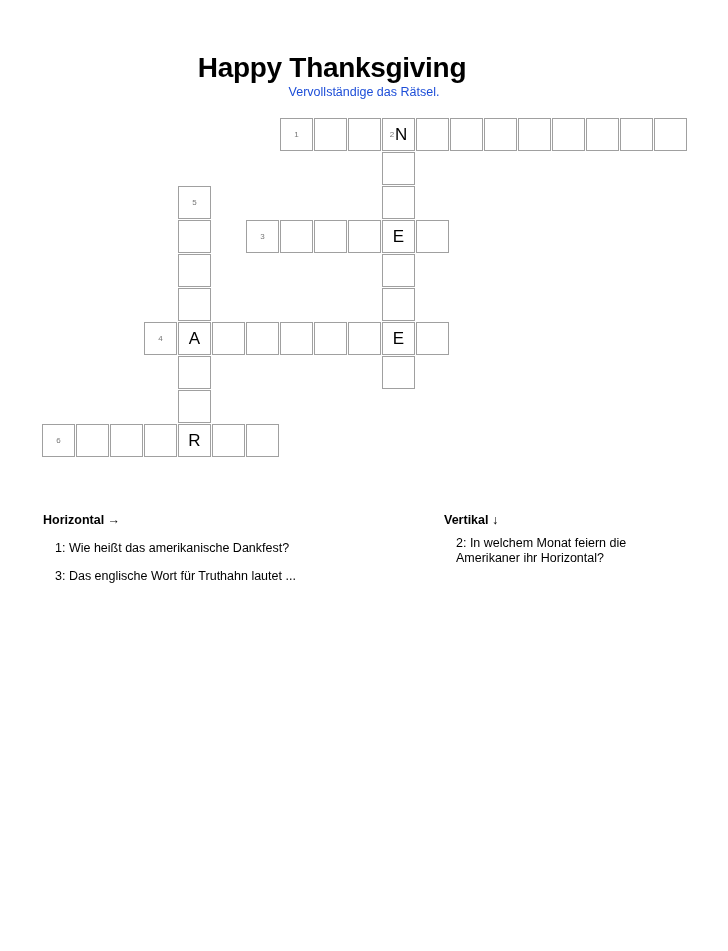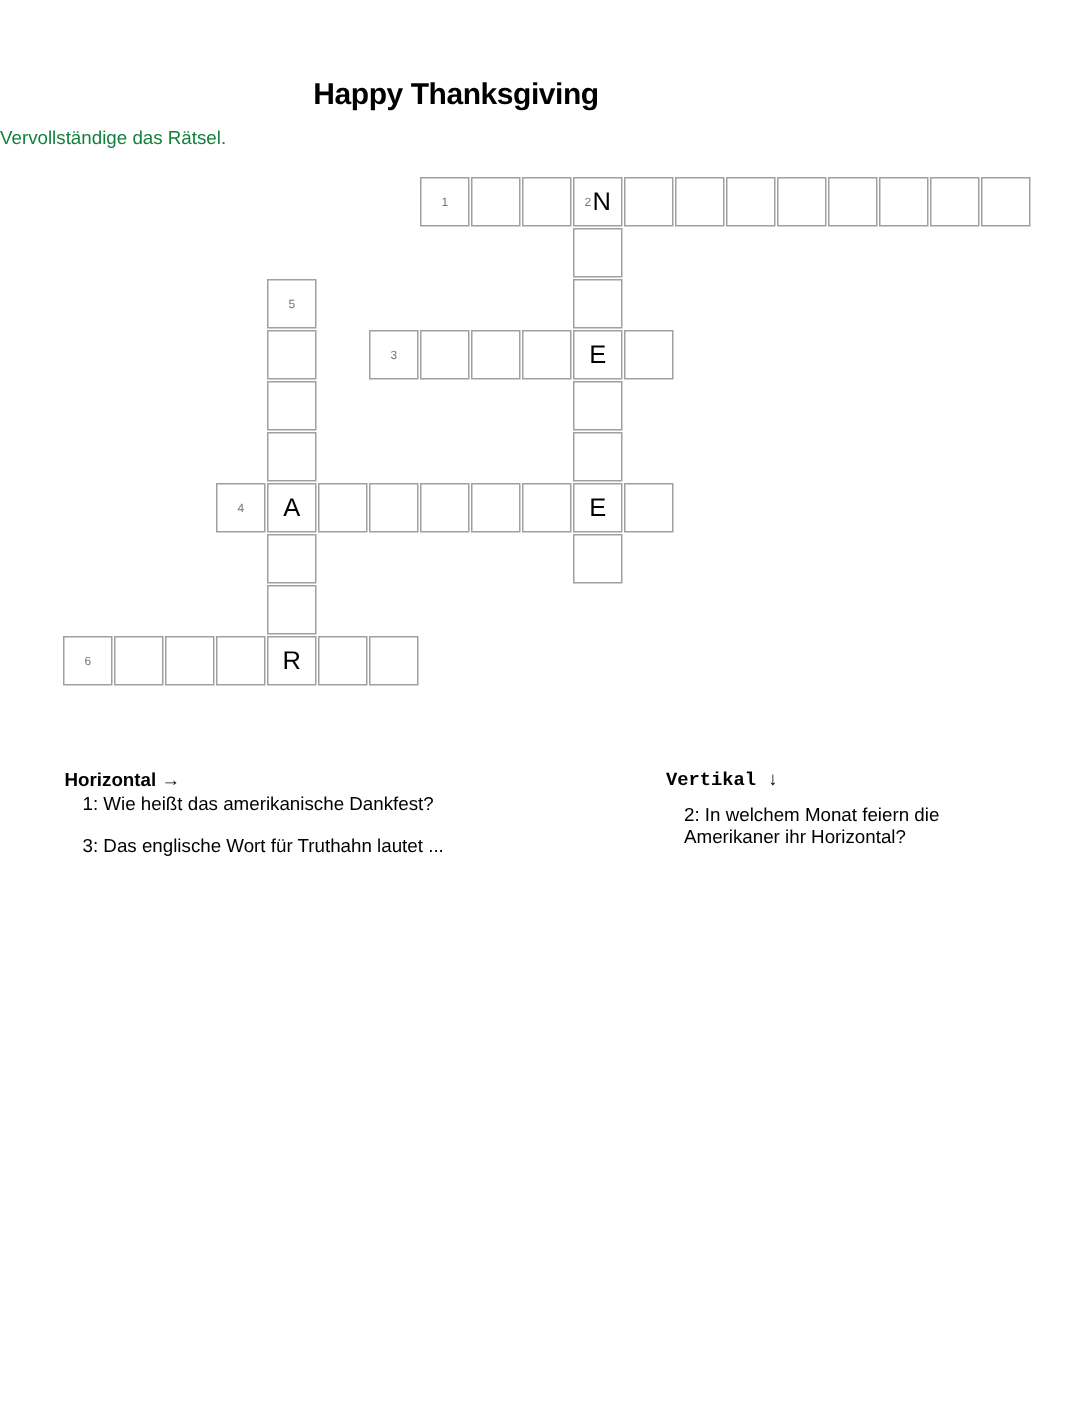--- a/index.html
+++ b/index.html
@@ -3,39 +3,39 @@
 <meta charset="utf-8">
 <style>
   * { margin:0; padding:0; box-sizing:content-box; }
   html,body { background:#ffffff; }
   body {
     width:728px; height:951px; position:relative; overflow:hidden;
     font-family:"Liberation Sans", sans-serif; color:#111;
   }
   .page-title {
     position:absolute; top:52px; left:0; width:608px; text-align:center;
-    font-size:20px; font-weight:bold; letter-spacing:-0.3px; color:#000;
+    font-size:28px; font-weight:bold; letter-spacing:-0.3px; color:#000;padding-left:28px;
   }
   .page-subtitle {
-    position:absolute; top:85px; left:0; width:728px; 
-    font-size:12.5px; color:#15803d;
+    position:absolute; top:85px; left:0; width:728px; text-align:center;
+    font-size:12.5px; color:#1d4ed8;
   }
   .cw-grid { position:absolute; left:42px; top:118px; width:646px; height:340px; }
   .cw-cell {
     position:absolute; width:31px; height:31px; background:#fff;
     border:1px solid #a0a0a0; display:flex; align-items:center; justify-content:center; gap:1px;
   }
   .cw-num  { font-size:8px; color:#777; line-height:1; }
   .cw-letter { font-size:17px; color:#000; line-height:1; }
   .clue-col { position:absolute; font-size:12.5px; line-height:1.24; color:#000; }
   .h-clues { left:43px;  top:513px; width:402px; }
   .v-clues { left:444px; top:513px; width:240px; }
   .clue-head { font-size:12.5px; font-weight:bold; color:#000; }
-  .h-clues .clue-head { margin-bottom:0; }
-  .v-clues .clue-head { margin-bottom:7px;font-family:Liberation Mono, monospace; }
+  .h-clues .clue-head { margin-bottom:12px; }
+  .v-clues .clue-head { margin-bottom:7px; }
   .clue-col p { margin:0 0 6px 12px; }
   .h-clues p:nth-of-type(1) { margin-bottom:13px; }
   .v-clues p:nth-of-type(1) { margin-bottom:4px; }
 </style>
 </head>
 <body>
 
 <h1 class="page-title">Happy Thanksgiving</h1>
 <div class="page-subtitle">Vervollständige das Rätsel.</div>
 

